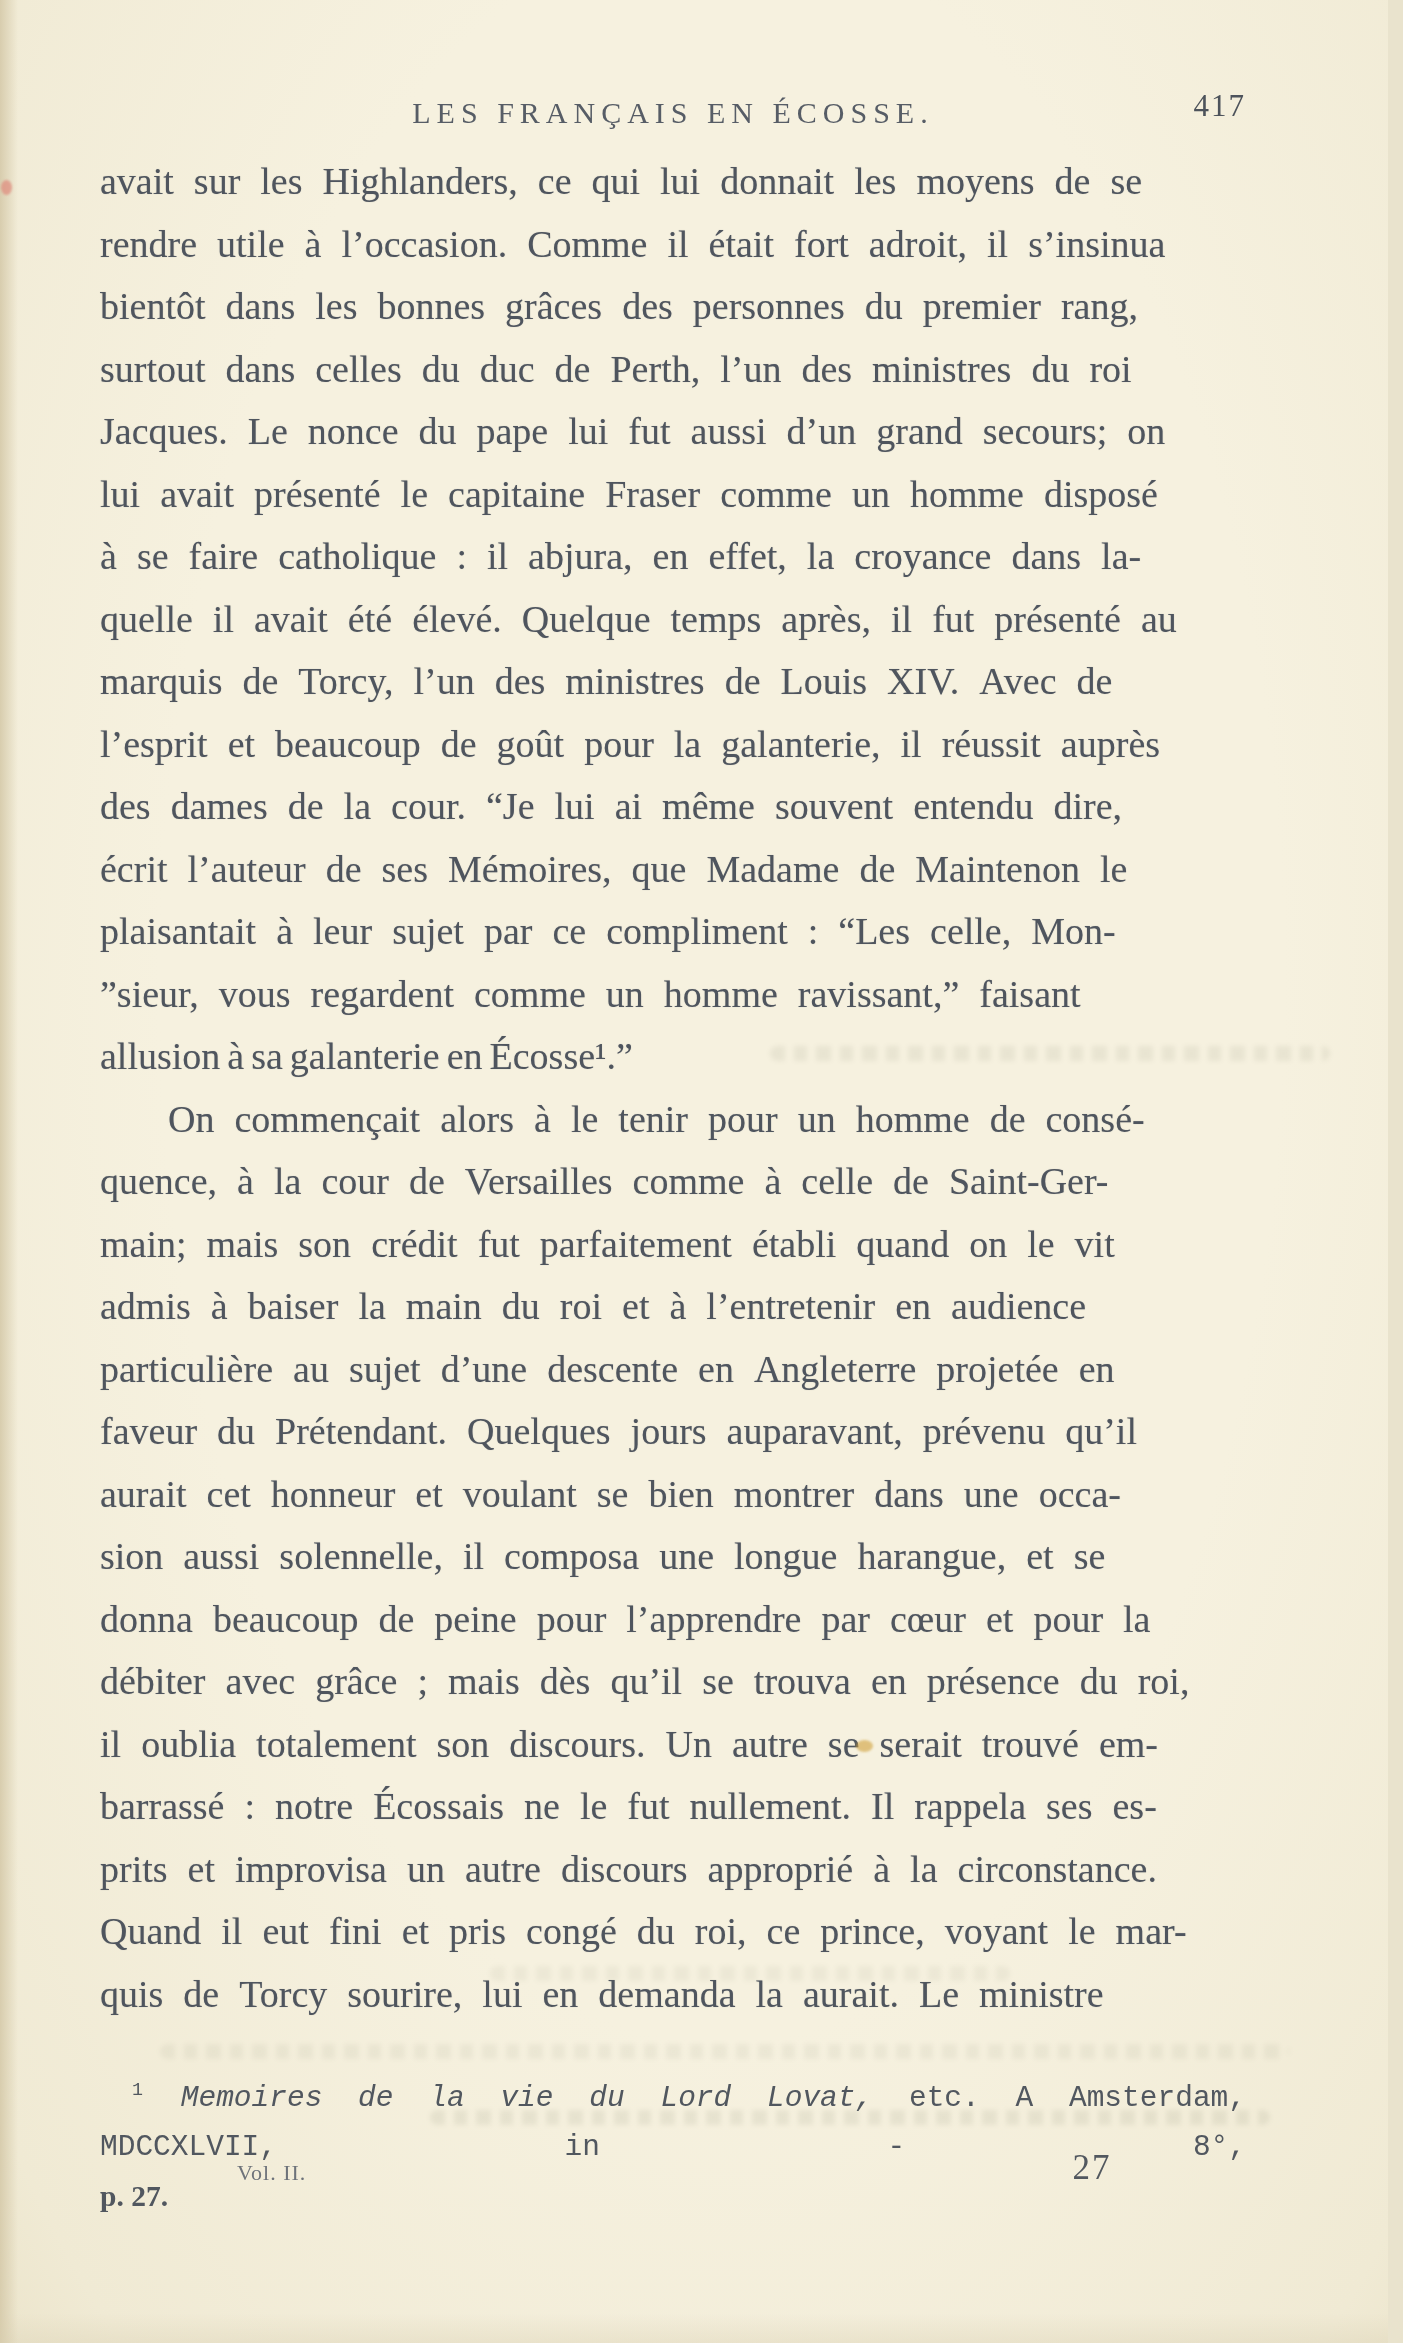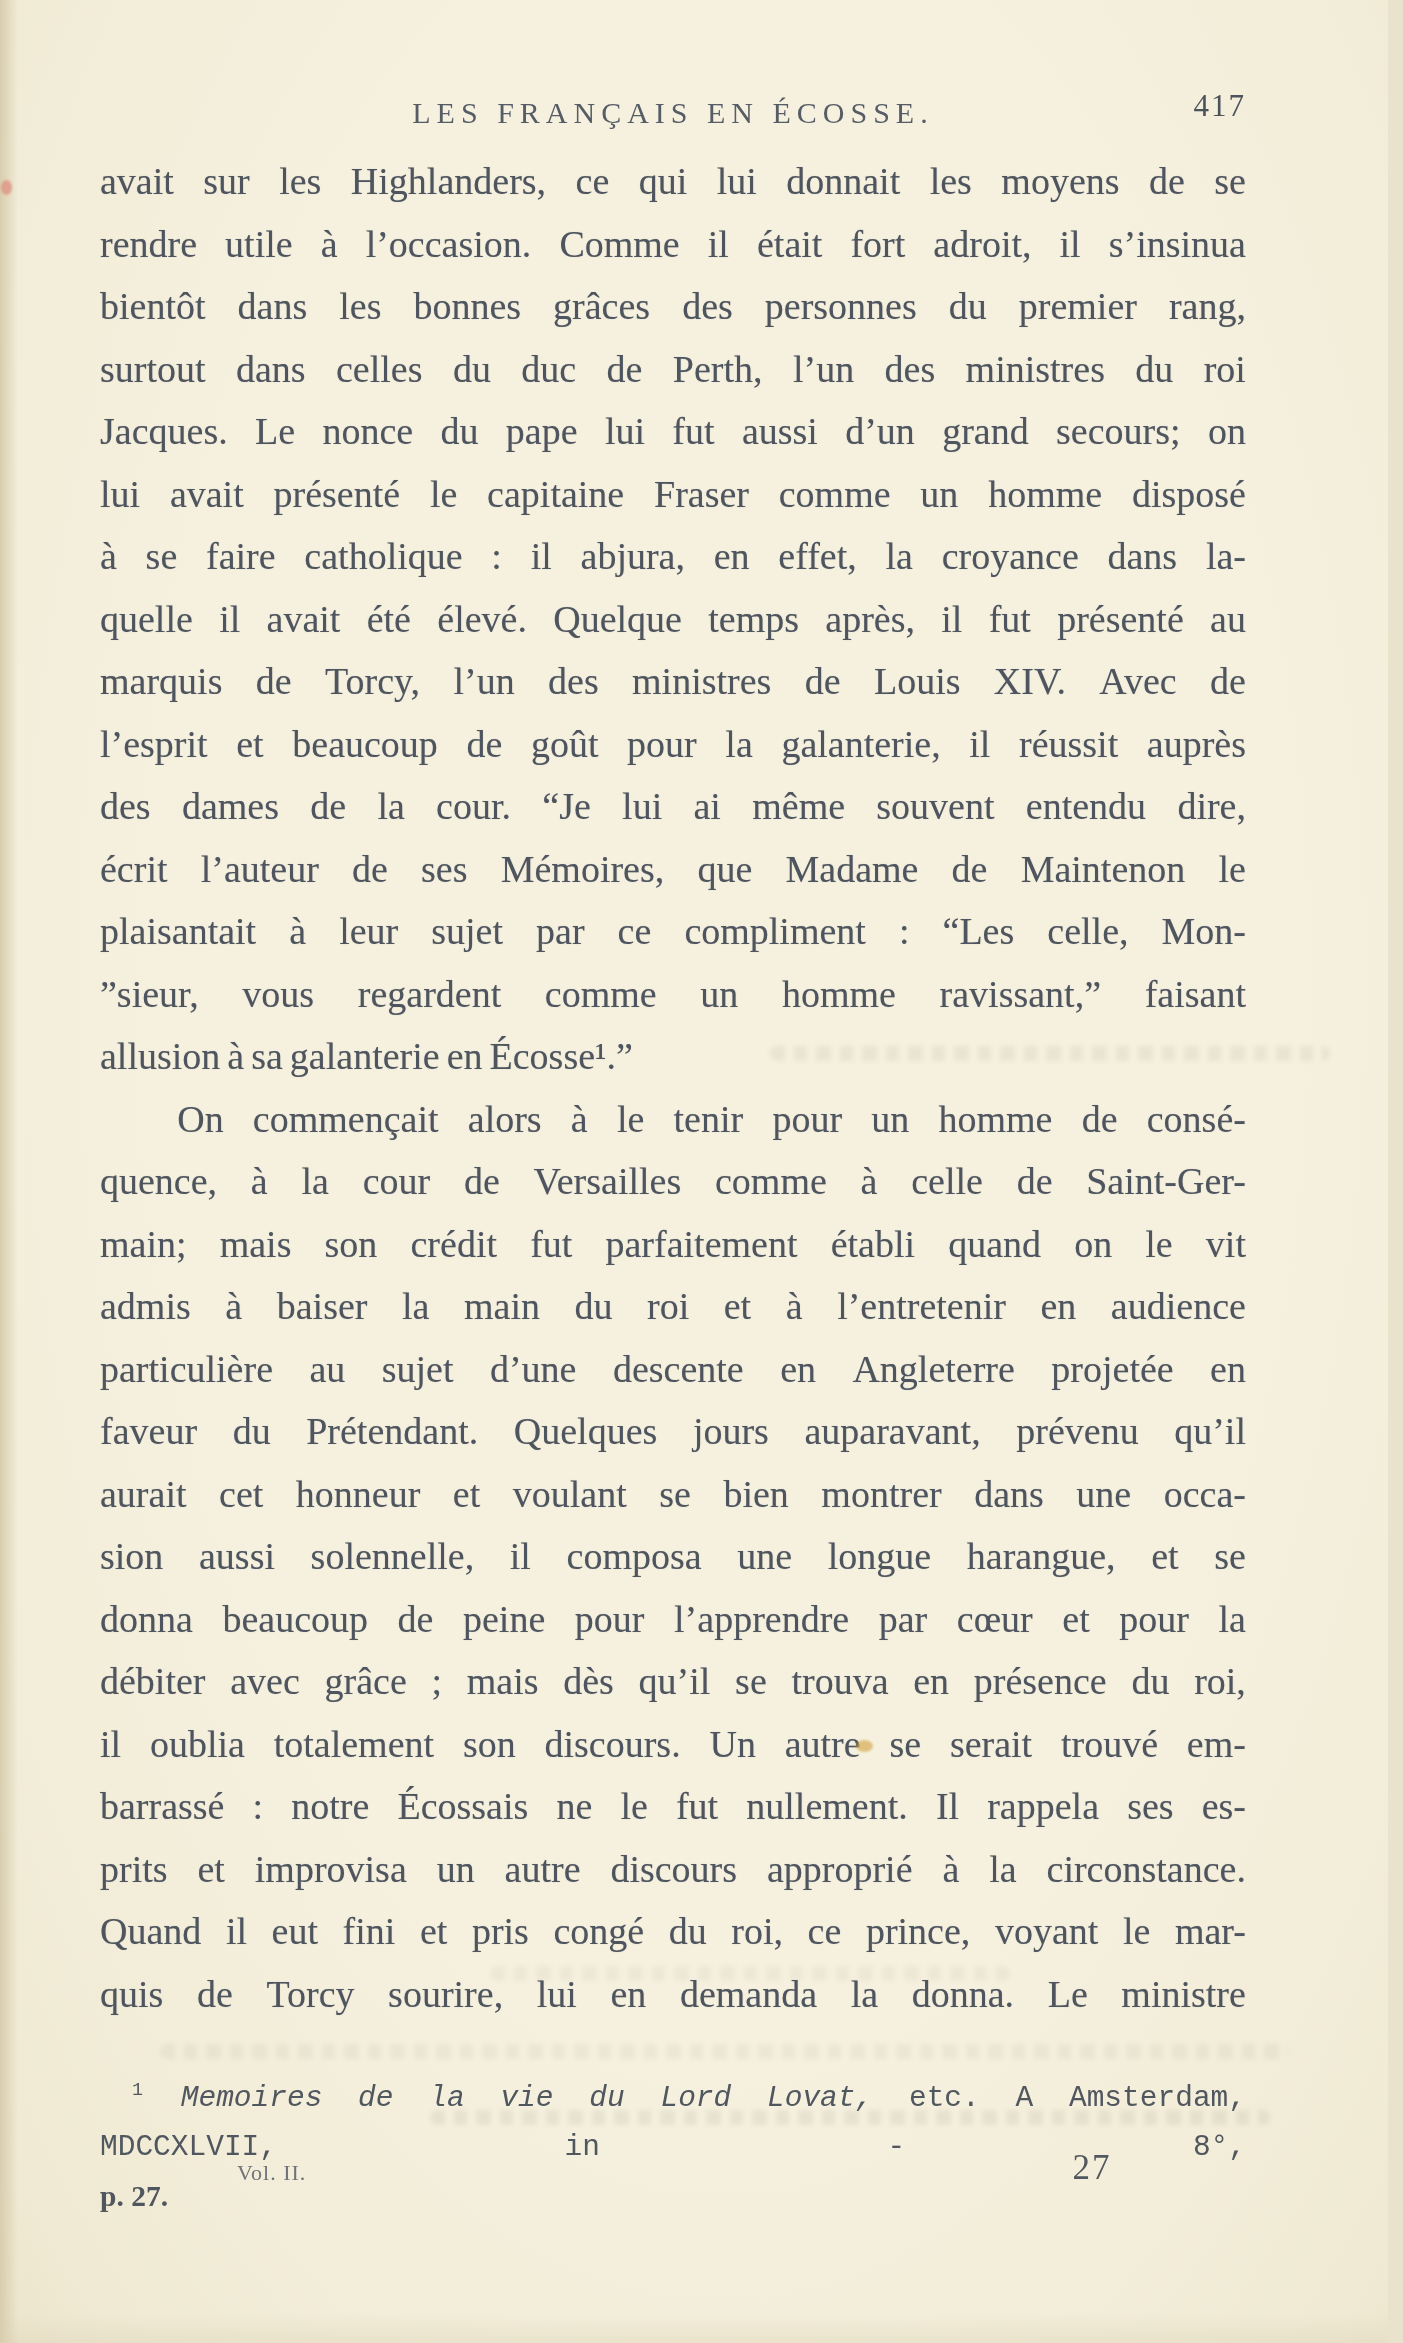--- a/index.html
+++ b/index.html
@@ -10,22 +10,22 @@
     background:
       linear-gradient(90deg,#d8cdae 0px,rgba(216,205,174,0) 18px),
       linear-gradient(0deg,rgba(222,213,186,.45) 0px,rgba(222,213,186,0) 30px),
       radial-gradient(ellipse at 52% 42%,#f6f1df 55%,#f0ead4 92%,#ece5cc 100%);
   }
   .header-row{position:absolute;left:100px;top:96px;width:1146px;height:46px;}
   .header-title{display:block;text-align:center;font-size:30px;letter-spacing:6px;color:#575d66;}
   .header-page{position:absolute;right:0px;top:-8px;font-size:31px;letter-spacing:2px;color:#4d535b;}
   .body{position:absolute;left:100px;top:150px;width:1146px;
         text-shadow:0 0 1px rgba(79,85,94,.35);}
-  .l{display:flex;justify-content:space-between;align-items:baseline;
-     height:62.5px;line-height:62.5px;font-size:38px;white-space:nowrap;}
+  .l{display:flex;align-items:baseline;
+     height:62.5px;line-height:62.5px;font-size:38px;white-space:nowrap;gap:20px;}
   .l.end{justify-content:flex-start;gap:7px;}
   .footnote{position:absolute;left:100px;top:2066px;width:1146px;
             font-size:29.5px;line-height:49px;color:#51575f;}
   .fn-line1{text-align:justify;text-align-last:justify;text-indent:32px;font-family:Liberation Mono, monospace;}
   .fn-marker{font-size:62%;vertical-align:super;letter-spacing:2px;}
   .fn-italic{font-style:italic;}
   .fn-line2{text-align:left;font-weight:bold;}
   .footer-volume{position:absolute;left:237px;top:2160px;font-size:22px;color:#6e737a;letter-spacing:1px;}
   .footer-signature{position:absolute;left:1062px;top:2148px;width:60px;text-align:center;
                     font-size:35px;letter-spacing:2px;color:#52585f;}
@@ -426,21 +426,21 @@
       </div>
     <div class="l">
         <span>quis</span>
         <span>de</span>
         <span>Torcy</span>
         <span>sourire,</span>
         <span>lui</span>
         <span>en</span>
         <span>demanda</span>
         <span>la</span>
-        <span>donna.</span>
+        <span>aurait.</span>
         <span>Le</span>
         <span>ministre</span>
       </div>
   </div>
 
   <div class="footnote">
     <div class="fn-line1"><span class="fn-marker">1</span> <span class="fn-italic">Memoires de la vie du Lord Lovat,</span><span> etc. A Amsterdam, MDCCXLVII, in - 8°,</span></div>
     <div class="fn-line2">p. 27.</div>
   </div>
 

